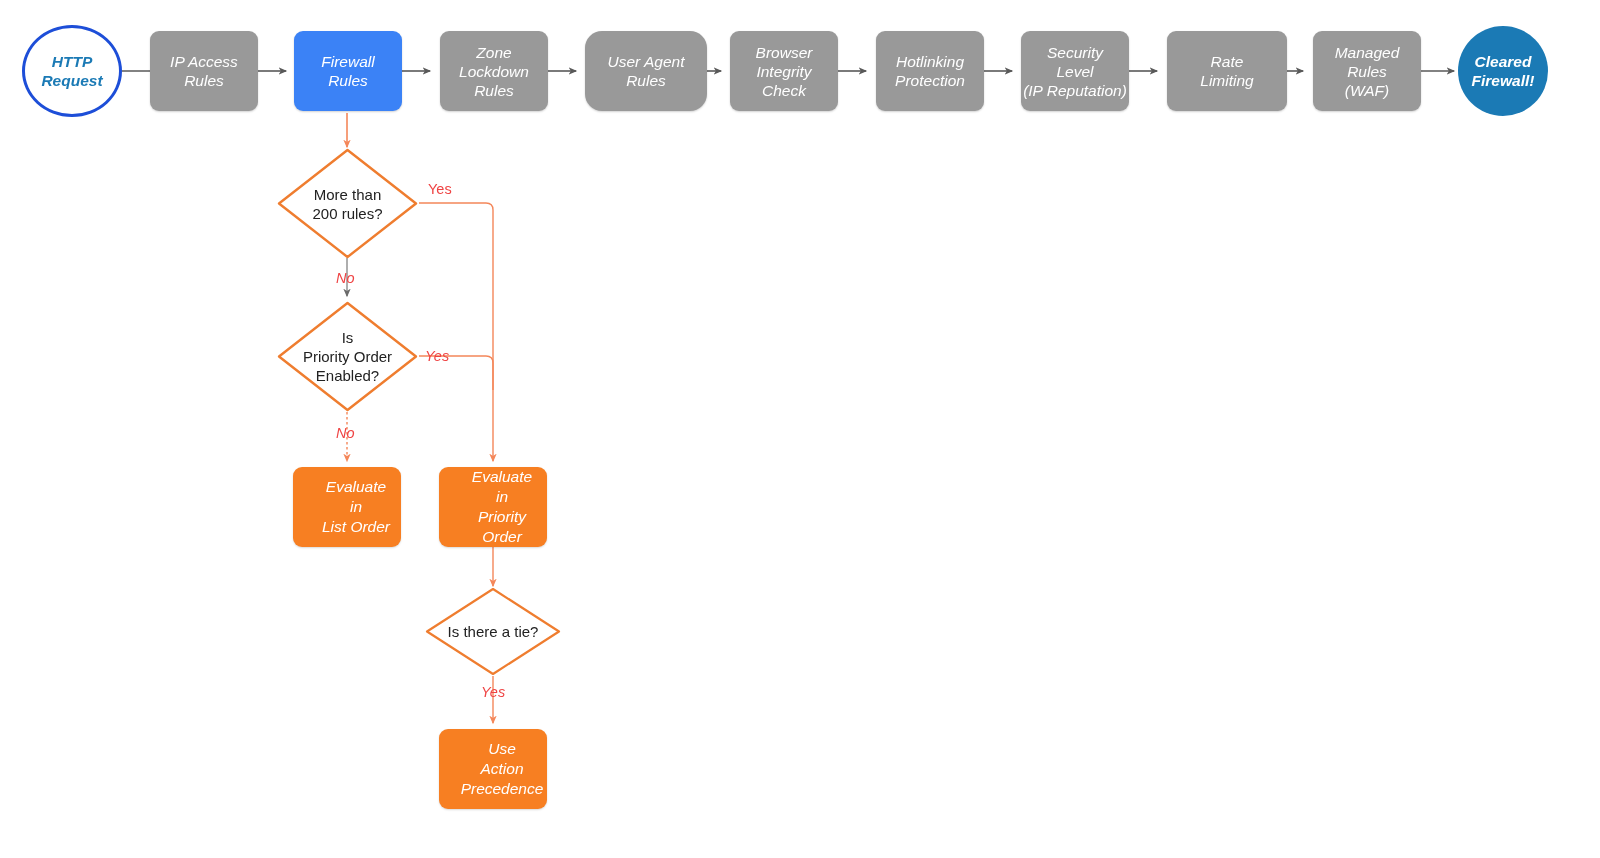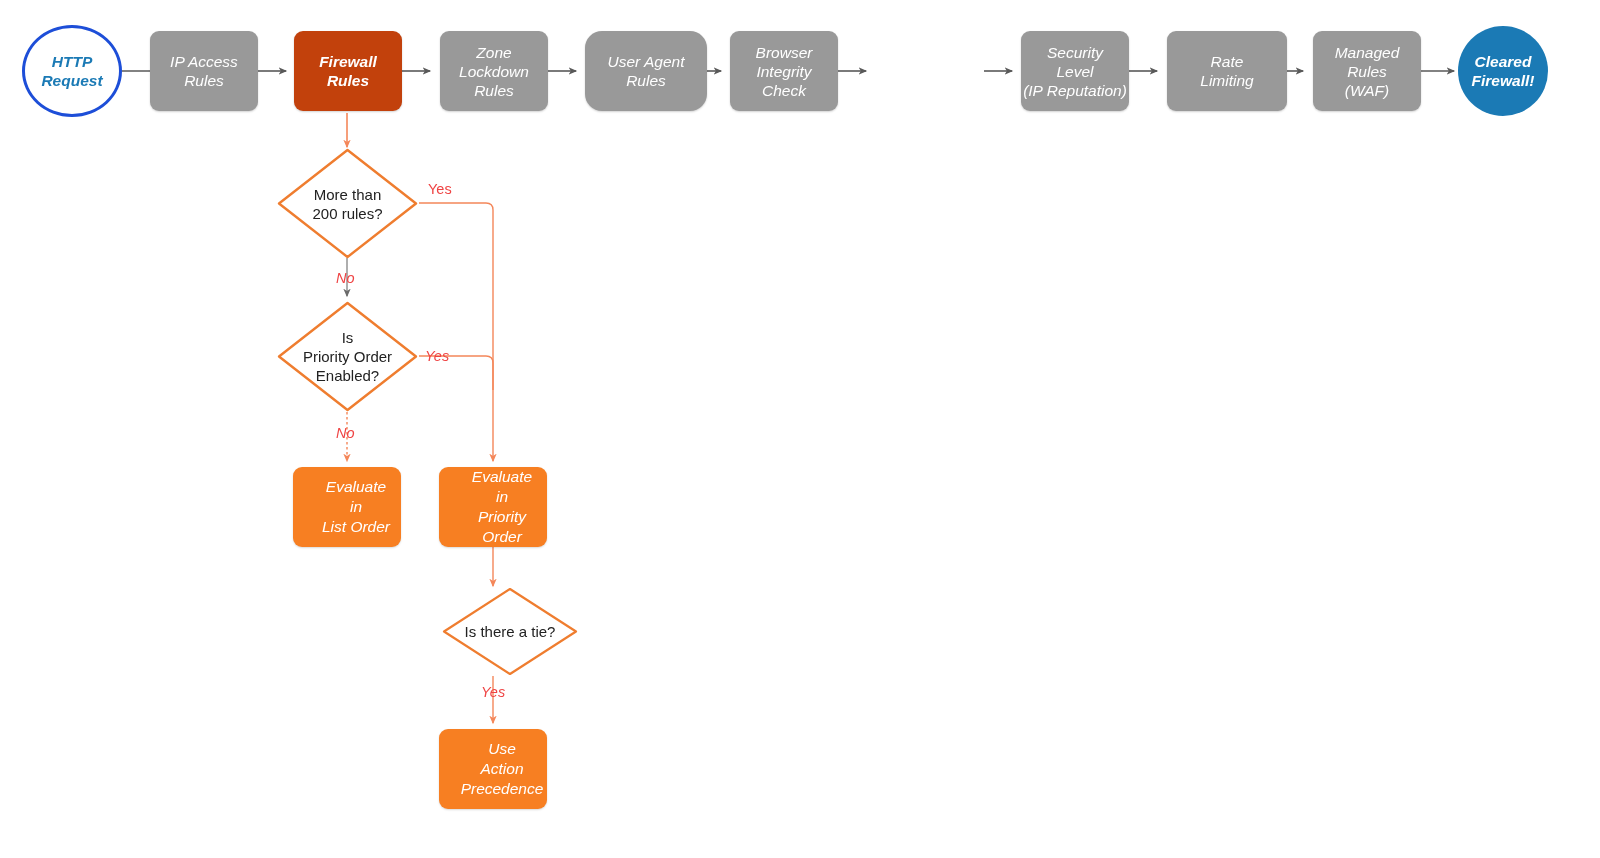--- a/index.html
+++ b/index.html
@@ -39,22 +39,21 @@
   .proc {
     border-radius: 9px;
     background: #999999;
     color: #ffffff;
     font-style: italic;
     font-size: 15.5px;
     line-height: 19px;
     box-shadow: 0 1px 2px rgba(0,0,0,0.18);
   }
   .proc.accent {
-    background: #c2410c;
-    font-weight: bold;
+    background: #3b82f6;
   }
 
   
   .term {
     border-radius: 50%;
     font-weight: bold;
     font-style: italic;
     font-size: 15.5px;
     line-height: 19px;
   }
@@ -184,20 +183,24 @@
     <span style="white-space:pre-line;">User Agent
 Rules</span>
   </div>
 
   <div class="node proc" style="left:730px; top:31px; width:108px; height:80px;">
     <span style="white-space:pre-line;">Browser
 Integrity
 Check</span>
   </div>
 
+  <div class="node proc" style="left:876px; top:31px; width:108px; height:80px;">
+    <span style="white-space:pre-line;">Hotlinking
+Protection</span>
+  </div>
 
   <div class="node proc" style="left:1021px; top:31px; width:108px; height:80px;">
     <span style="white-space:pre-line;">Security
 Level
 (IP Reputation)</span>
   </div>
 
   <div class="node proc" style="left:1167px; top:31px; width:120px; height:80px;">
     <span style="white-space:pre-line;">Rate
 Limiting</span>
@@ -224,21 +227,21 @@
 
   <div class="node decision" style="left:277px; top:301px; width:141px; height:111px;">
     <svg viewBox="0 0 141 111" preserveAspectRatio="none">
       <polygon points="70.5,2 139,55.5 70.5,109 2,55.5" fill="#ffffff" stroke="#ef7d2f" stroke-width="2.4" stroke-linejoin="round"></polygon>
     </svg>
     <span class="dtext" style="white-space:pre-line;">Is
 Priority Order
 Enabled?</span>
   </div>
 
-  <div class="node decision" style="left:442px; top:587px; width:136px; height:89px;">
+  <div class="node decision" style="left:425px; top:587px; width:136px; height:89px;">
     <svg viewBox="0 0 136 89" preserveAspectRatio="none">
       <polygon points="68,2 134,44.5 68,87 2,44.5" fill="#ffffff" stroke="#ef7d2f" stroke-width="2.2" stroke-linejoin="round"></polygon>
     </svg>
     <span class="dtext" style="white-space:pre-line;">Is there a tie?</span>
   </div>
 
   <div class="node action" style="left:293px; top:467px; width:108px; height:80px;">
     <span style="white-space:pre-line;">Evaluate
 in
 List Order</span>

